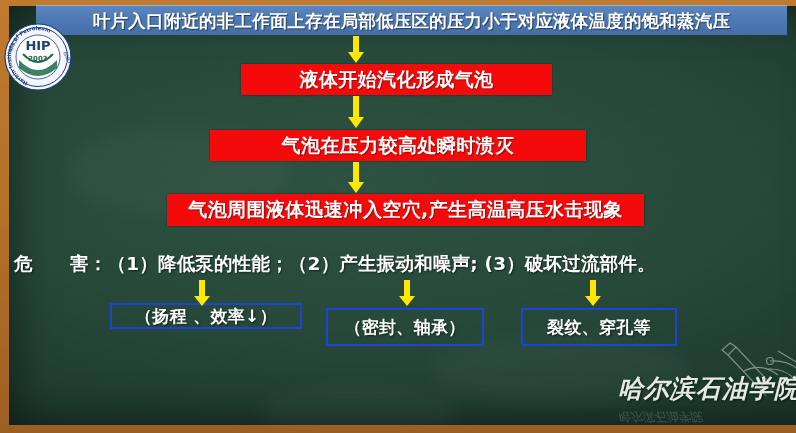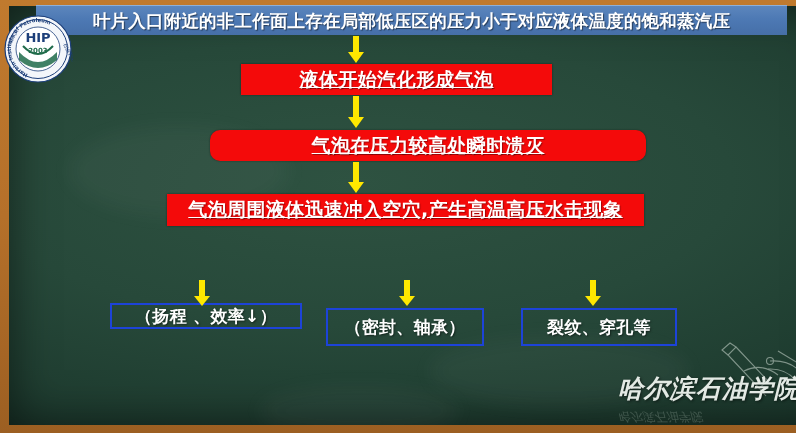--- a/index.html
+++ b/index.html
@@ -60,21 +60,21 @@
     letter-spacing: 0.2px;
     white-space: nowrap;
     text-shadow: 1px 1px 1px rgba(0,0,0,0.5);
     font-family: "DejaVu Sans", "Liberation Sans", sans-serif;
   }
 
   
   .logo {
     position: absolute;
     left: 3px;
-    top: 14px;
+    top: 22px;
     width: 70px;
     height: 70px;
     z-index: 6;
   }
 
   
   .redbox {
     position: absolute;
     background: #f40a0a;
     display: flex;
@@ -84,24 +84,23 @@
     box-shadow: 0 0 2px rgba(0,0,0,0.45);
   }
   .redbox span {
     color: #ffffff;
     font-weight: bold;
     font-size: 19px;
     letter-spacing: 0.4px;
     white-space: nowrap;
     text-shadow: 1px 1px 1px rgba(0,0,0,0.35);
     font-family: "DejaVu Sans", "Liberation Sans", sans-serif;
-    text-decoration: underline;
   }
   #redbox1 { left: 241px; top: 64px;  width: 311px; height: 31px; }
-  #redbox2 { left: 210px; top: 130px; width: 436px; height: 31px; border-radius: 10px; }
+  #redbox2 { left: 210px; top: 130px; width: 376px; height: 31px; }
   #redbox3 { left: 161px; top: 194px; width: 477px; height: 32px; margin-left: 6px; }
 
   
   .arrow {
     position: absolute;
     z-index: 5;
   }
 
   
   .harm-line {
@@ -245,20 +244,21 @@
     <svg width="18" height="32" viewBox="0 0 18 32" xmlns="http://www.w3.org/2000/svg">
       <rect x="6" y="0" width="6" height="21" fill="#ffe800"></rect>
       <polygon points="1,20 17,20 9,31" fill="#ffe800"></polygon>
     </svg>
   </div>
 
   <div class="redbox" id="redbox3">
     <span>气泡周围液体迅速冲入空穴,产生高温高压水击现象</span>
   </div>
 
+  <div class="harm-line">危　　害：（1）降低泵的性能；（2）产生振动和噪声; (3）破坏过流部件。</div>
 
   <div class="arrow" style="left:194px; top:280px; width:16px; height:27px;">
     <svg width="16" height="27" viewBox="0 0 16 27" xmlns="http://www.w3.org/2000/svg">
       <rect x="5" y="0" width="6" height="17" fill="#ffe800"></rect>
       <polygon points="0,16 16,16 8,26" fill="#ffe800"></polygon>
     </svg>
   </div>
   <div class="arrow" style="left:399px; top:280px; width:16px; height:27px;">
     <svg width="16" height="27" viewBox="0 0 16 27" xmlns="http://www.w3.org/2000/svg">
       <rect x="5" y="0" width="6" height="17" fill="#ffe800"></rect>

